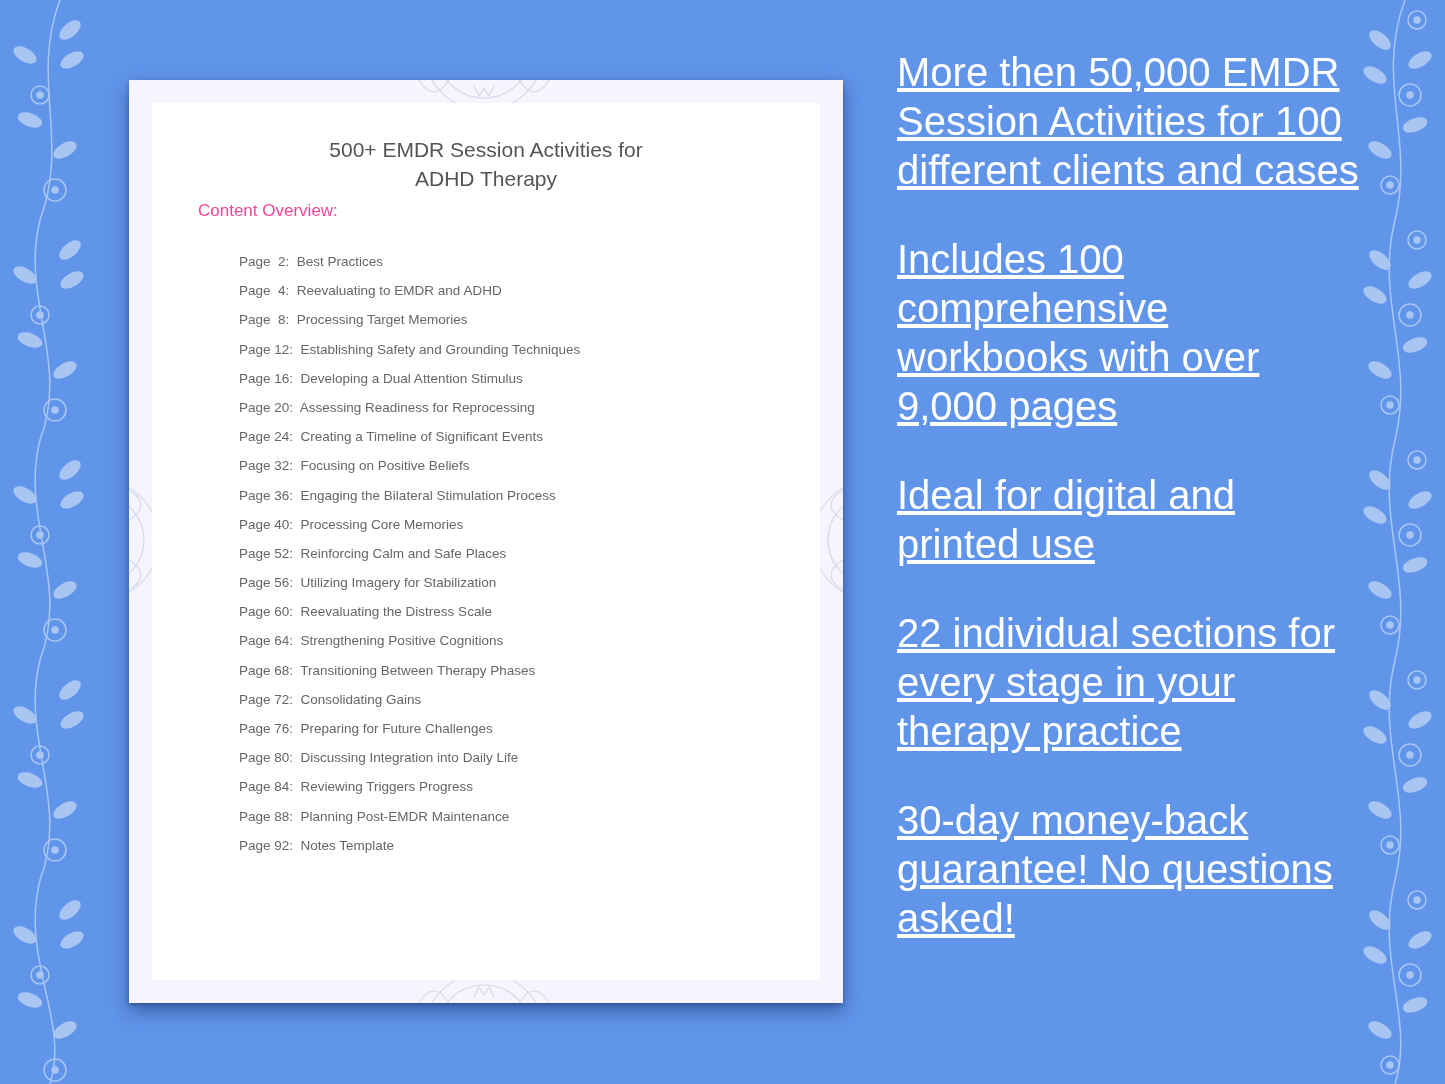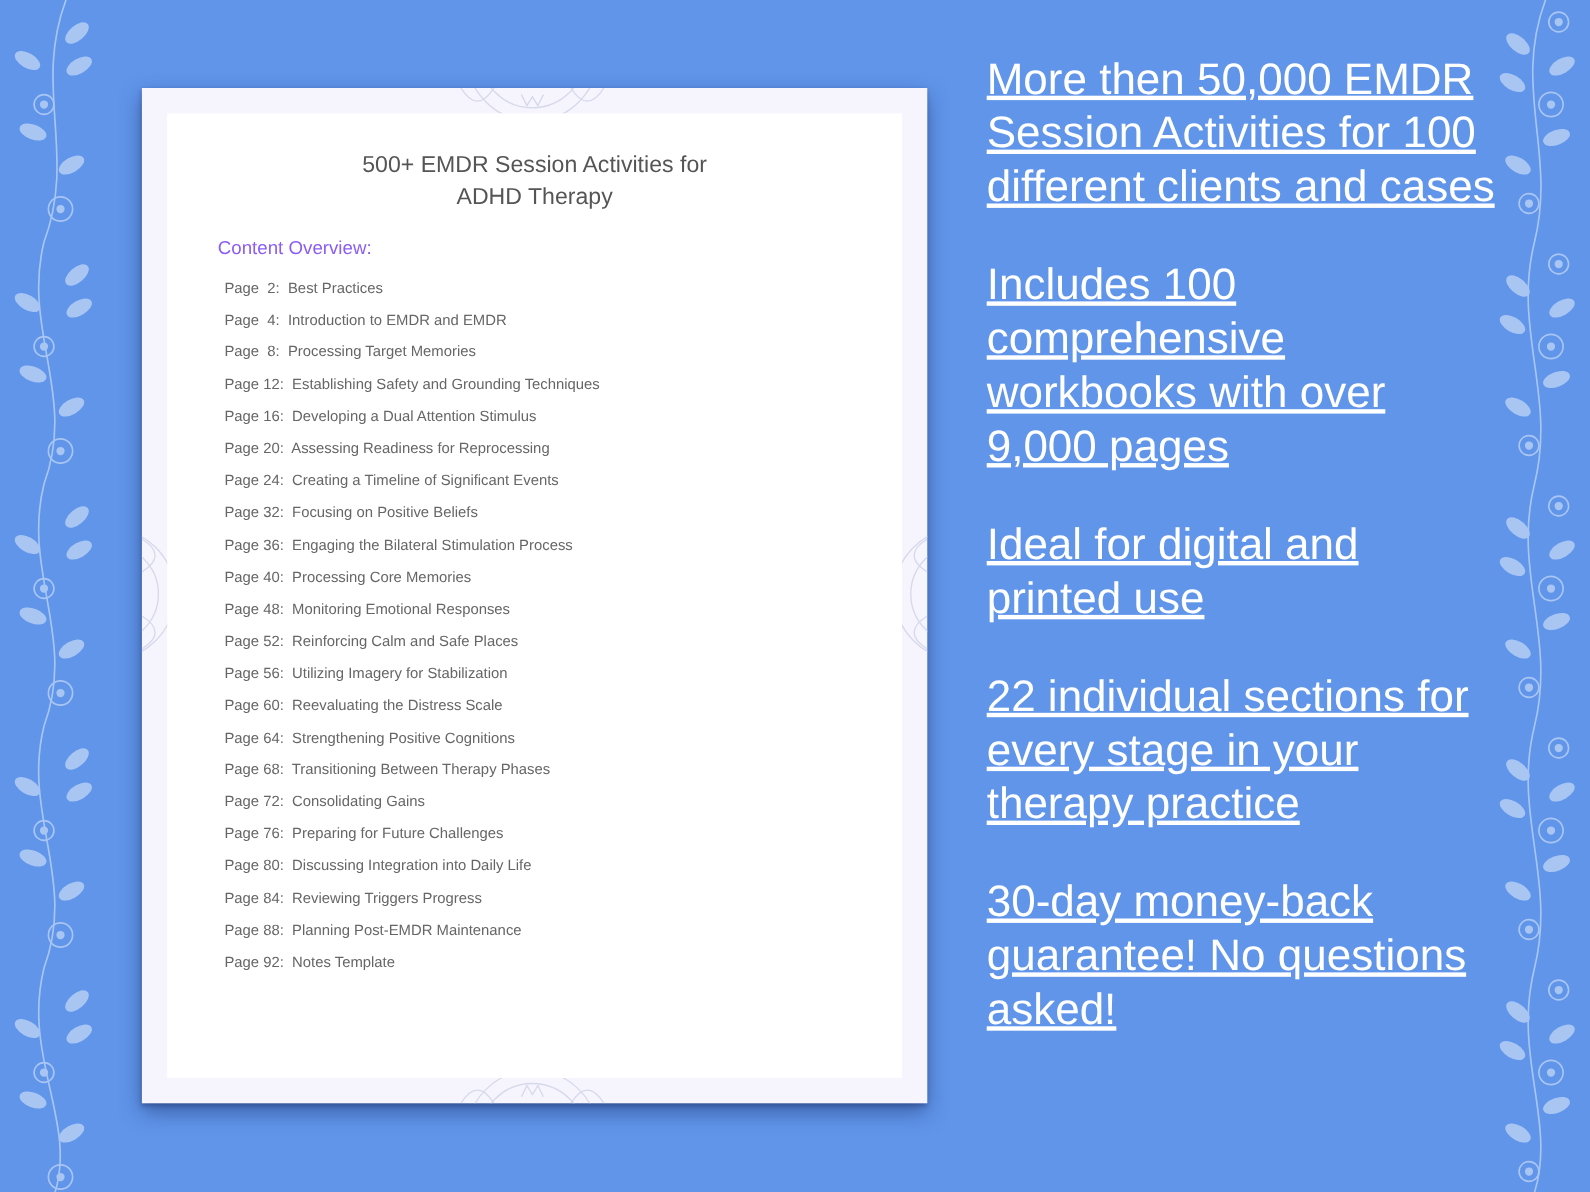--- a/index.html
+++ b/index.html
@@ -26,24 +26,24 @@
     .doc-inner {
       position: absolute; left: 23px; top: 23px; width: 668px; height: 877px;
       background: #ffffff;
     }
     .doc-title {
       position: absolute; left: 0; top: 32px; width: 668px; text-align: center;
       font-size: 21px; line-height: 29px; color: #555;
       font-family: "Liberation Sans", sans-serif; font-weight: normal;
     }
     .doc-subtitle {
-      position: absolute; left: 46px; top: 113px;
-      font-size: 17px; color: #8b5cf6; font-family: "Liberation Sans", sans-serif;
+      position: absolute; left: 46px; top: 98px;
+      font-size: 17px; color: #ec4899; font-family: "Liberation Sans", sans-serif;
     }
-    .toc { position: absolute; left: 52px; top: 151px; margin: 0; padding: 0; list-style: none; }
+    .toc { position: absolute; left: 87px; top: 151px; margin: 0; padding: 0; list-style: none; }
     .toc li {
       height: 29.2px; font-size: 13.5px; color: #666; white-space: pre;
       font-family: "Liberation Sans", sans-serif;
     }
 
     .features { position: absolute; left: 897px; top: 48px; width: 470px; }
     .feature {
       color: #ffffff; font-size: 40px; line-height: 49px; margin: 0 0 40px 0;
       font-family: "Liberation Sans", sans-serif; font-weight: normal; text-decoration: underline;
     }
@@ -128,30 +128,29 @@
   </svg>
 
   <div class="doc-inner">
     <h1 class="doc-title" style="margin:0;">
       <span>500+ EMDR Session Activities for</span><br>
       <span>ADHD Therapy</span>
     </h1>
     <div class="doc-subtitle">Content Overview:</div>
     <ul class="toc">
       <li>Page  2:  Best Practices</li>
-      <li>Page  4:  Introduction to EMDR and EMDR</li>
+      <li>Page  4:  Reevaluating to EMDR and ADHD</li>
       <li>Page  8:  Processing Target Memories</li>
       <li>Page 12:  Establishing Safety and Grounding Techniques</li>
       <li>Page 16:  Developing a Dual Attention Stimulus</li>
       <li>Page 20:  Assessing Readiness for Reprocessing</li>
       <li>Page 24:  Creating a Timeline of Significant Events</li>
       <li>Page 32:  Focusing on Positive Beliefs</li>
       <li>Page 36:  Engaging the Bilateral Stimulation Process</li>
       <li>Page 40:  Processing Core Memories</li>
-      <li>Page 48:  Monitoring Emotional Responses</li>
       <li>Page 52:  Reinforcing Calm and Safe Places</li>
       <li>Page 56:  Utilizing Imagery for Stabilization</li>
       <li>Page 60:  Reevaluating the Distress Scale</li>
       <li>Page 64:  Strengthening Positive Cognitions</li>
       <li>Page 68:  Transitioning Between Therapy Phases</li>
       <li>Page 72:  Consolidating Gains</li>
       <li>Page 76:  Preparing for Future Challenges</li>
       <li>Page 80:  Discussing Integration into Daily Life</li>
       <li>Page 84:  Reviewing Triggers Progress</li>
       <li>Page 88:  Planning Post-EMDR Maintenance</li>

